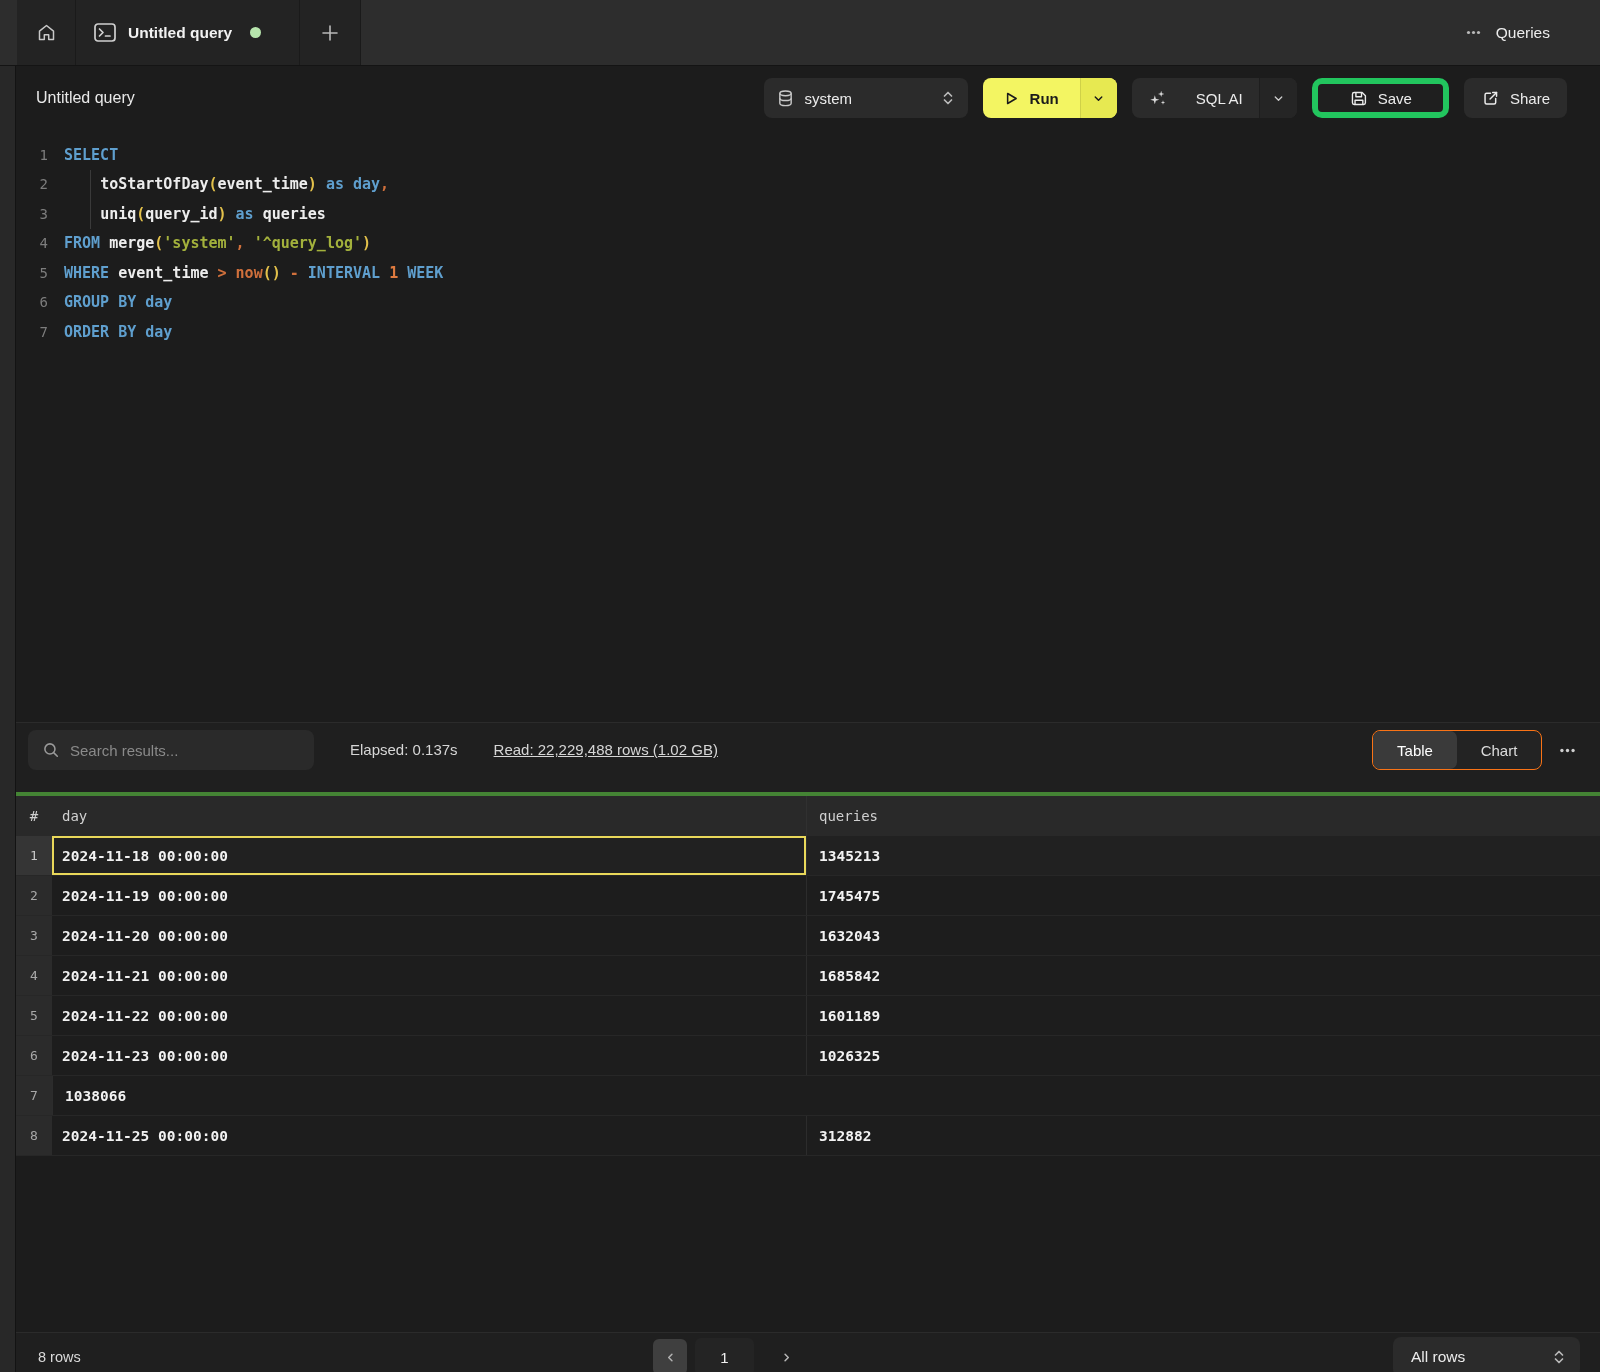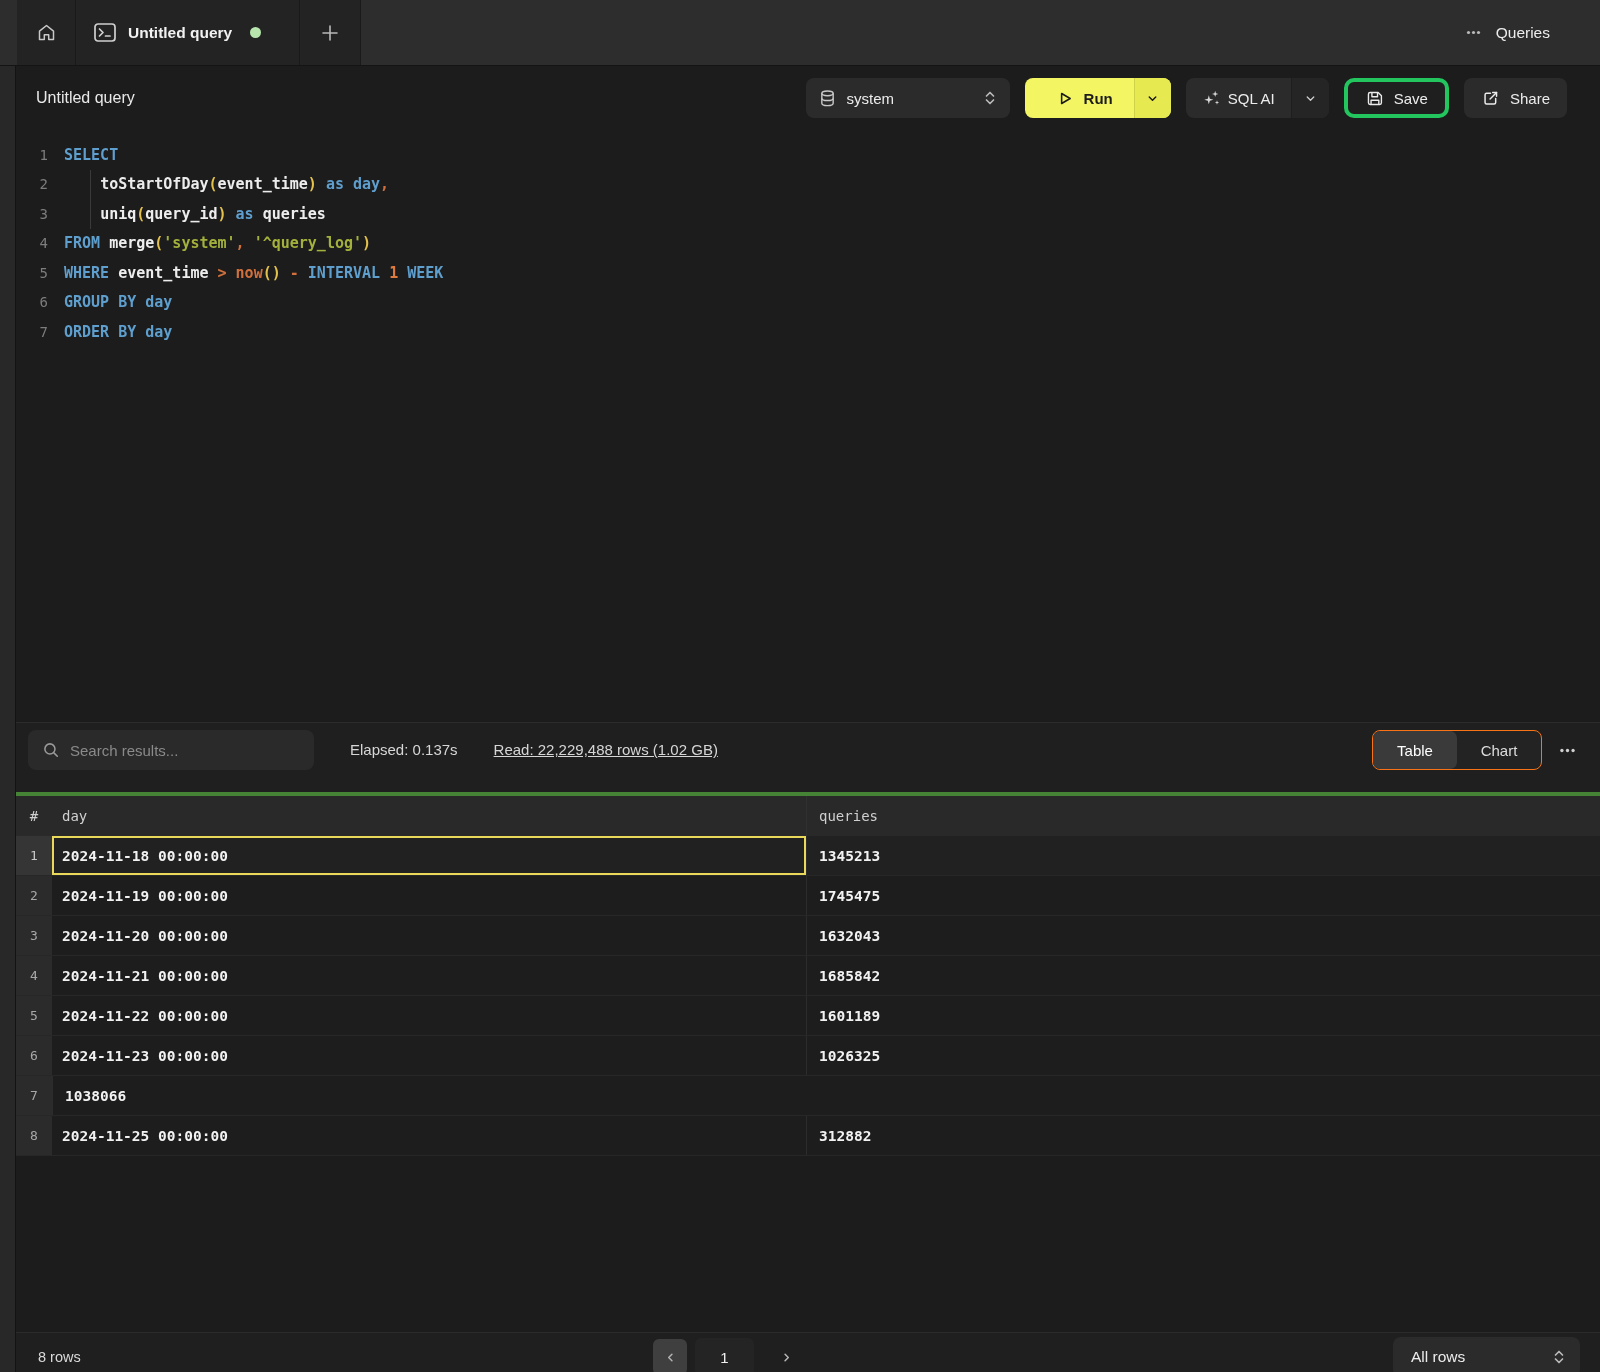--- a/index.html
+++ b/index.html
@@ -23,26 +23,26 @@
   .left-strip { position:absolute; top:66px; left:0; width:16px; height:1306px; background:#282828; border-right:1px solid #131313; }
 
   
   .query-header { position:absolute; top:66px; left:16px; width:1584px; height:64px; display:flex; align-items:center; padding:0 33px 0 20px; }
   .page-title { font-size:16px; color:#e9e9e9; }
   .hdr-actions { margin-left:auto; display:flex; align-items:center; gap:15px; }
   .btn { height:40px; border-radius:8px; background:#2b2b2b; color:#ececec; display:flex; align-items:center; font-size:15px; cursor:pointer; }
   .btn-select { width:204px; padding:0 13px; gap:11px; }
   .btn-select .sel-caret { margin-left:auto; }
   .btn-run { background:#f3f562; color:#1b1b1b; overflow:hidden; padding:0; }
-  .run-main { display:flex; align-items:center; gap:10px; padding:0 21px 0 32px; height:100%; font-weight:600; }
+  .run-main { display:flex; align-items:center; gap:10px; padding:0 21px 0 20px; height:100%; font-weight:600; }
   .run-caret { width:37px; height:100%; background:#e7e951; border-left:1px solid rgba(0,0,0,0.10); display:flex; align-items:center; justify-content:center; }
   .btn-split { overflow:hidden; padding:0; }
-  .sqlai-main { display:flex; align-items:center; gap:6px; padding:0 16px; height:100%; }
+  .sqlai-main { display:flex; align-items:center; gap:28px; padding:0 16px; height:100%; }
   .sqlai-caret { width:38px; height:100%; background:#252525; border-left:1px solid #1e1e1e; display:flex; align-items:center; justify-content:center; }
-  .btn-save { background:#1f1f1f; border:4px solid #22c55e; border-radius:10px; padding:0 17px; gap:10px; }
+  .btn-save { background:#1f1f1f; border:6px solid #22c55e; border-radius:10px; padding:0 31px; gap:10px; }
   .btn-share { padding:0 17px; gap:10px; }
 
   
   .editor { position:absolute; top:130px; left:16px; width:1584px; height:592px; padding-top:10px; font-family:"DejaVu Sans Mono", monospace; cursor:text; }
   .code-line { display:flex; height:29.5px; align-items:center; font-size:15px; }
   .line-num { width:32px; text-align:right; margin-right:16px; color:#7d7d7d; font-size:14px; flex:none; }
   .line-code { white-space:pre; }
   .tk-kw  { color:#5f9fce; font-weight:700; }
   .tk-id  { color:#ededed; font-weight:700; }
   .tk-pa  { color:#e3c14b; font-weight:700; }

